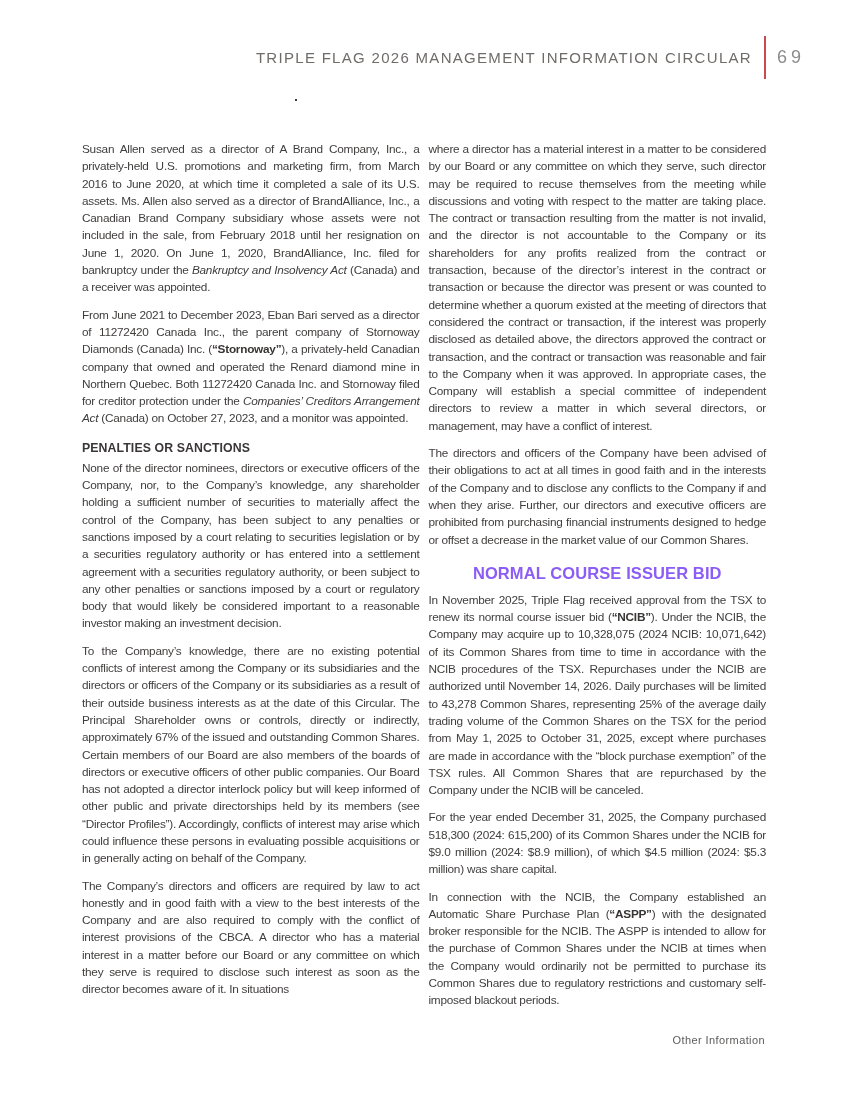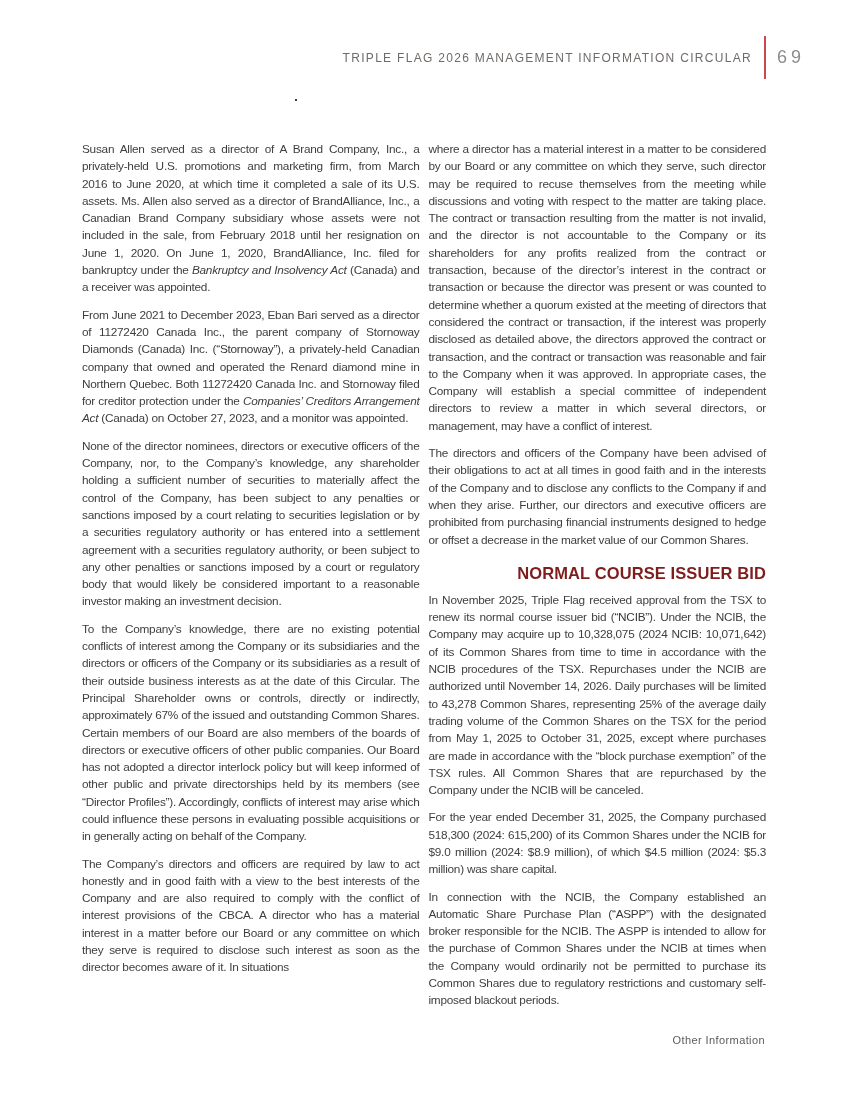--- a/index.html
+++ b/index.html
@@ -13,21 +13,21 @@
   .page { position: absolute; inset: 0; }
 
   
   .header {
     position: absolute;
     top: 36px; right: 44px;
     display: flex;
     align-items: center;
   }
   .header-title {
-    font-size: 12px;
+    font-size: 15px;
     letter-spacing: 1.3px;
     color: #6f6b69;
     font-weight: 400;
     text-transform: uppercase;
     white-space: nowrap;
   }
   .header-bar {
     width: 2px; height: 43px;
     background: #c84a4f;
     margin: 0 11px 0 12px;
@@ -60,38 +60,38 @@
 
   p.body-para {
     font-size: 11.8px;
     line-height: 17.3px;
     color: #403e3d;
     text-align: justify;
     letter-spacing: -0.25px;
     margin: 0 0 10px 0;
   }
   p.body-para:last-child { margin-bottom: 0; }
-  .run-bold { font-weight: 400; color: #383534; margin-top: 47px; }
+  .run-bold { font-weight: 700; color: #383534; margin-top: 47px; }
   .run-italic { font-style: italic; }
 
   .sub-heading {
     font-size: 12.3px;
     font-weight: 700;
     color: #3a3636;
     letter-spacing: 0.1px;
     margin: 13px 0 5px 0;
     text-align: left;
   }
   .section-heading {
     font-size: 16.5px;
     font-weight: 700;
-    color: #7f1d1d;
+    color: #8b5cf6;
     letter-spacing: 0.1px;
     margin: 15px 0 9px 0;
-    text-align: right;
+    text-align: center;
   }
   .col > .sub-heading:first-child,
   .col > .section-heading:first-child { margin-top: 0; }
 
   
   .footer {
     position: absolute;
     right: 84px; top: 1034px;
     font-size: 11px;
     letter-spacing: 0.4px;
@@ -109,20 +109,21 @@
     <span class="header-bar" style="background: rgb(200, 74, 79);"></span>
     <span class="header-page">69</span>
   </div>
 
   <div class="stray-dot"></div>
 
   <div class="content">
     <div class="col">
         <p class="body-para"><span>Susan Allen served as a director of A Brand Company, Inc., a privately-held U.S. promotions and marketing firm, from March 2016 to June 2020, at which time it completed a sale of its U.S. assets. Ms. Allen also served as a director of BrandAlliance, Inc., a Canadian Brand Company subsidiary whose assets were not included in the sale, from February 2018 until her resignation on June 1, 2020. On June 1, 2020, BrandAlliance, Inc. filed for bankruptcy under the </span><span class="run-italic">Bankruptcy and Insolvency Act</span><span> (Canada) and a receiver was appointed.</span></p>
         <p class="body-para"><span>From June 2021 to December 2023, Eban Bari served as a director of 11272420 Canada Inc., the parent company of Stornoway Diamonds (Canada) Inc. (</span><span class="run-bold">“Stornoway”</span><span>), a privately-held Canadian company that owned and operated the Renard diamond mine in Northern Quebec. Both 11272420 Canada Inc. and Stornoway filed for creditor protection under the </span><span class="run-italic">Companies’ Creditors Arrangement Act</span><span> (Canada) on October 27, 2023, and a monitor was appointed.</span></p>
+        <div class="sub-heading">PENALTIES OR SANCTIONS</div>
         <p class="body-para"><span>None of the director nominees, directors or executive officers of the Company, nor, to the Company’s knowledge, any shareholder holding a sufficient number of securities to materially affect the control of the Company, has been subject to any penalties or sanctions imposed by a court relating to securities legislation or by a securities regulatory authority or has entered into a settlement agreement with a securities regulatory authority, or been subject to any other penalties or sanctions imposed by a court or regulatory body that would likely be considered important to a reasonable investor making an investment decision.</span></p>
         <p class="body-para"><span>To the Company’s knowledge, there are no existing potential conflicts of interest among the Company or its subsidiaries and the directors or officers of the Company or its subsidiaries as a result of their outside business interests as at the date of this Circular. The Principal Shareholder owns or controls, directly or indirectly, approximately 67% of the issued and outstanding Common Shares. Certain members of our Board are also members of the boards of directors or executive officers of other public companies. Our Board has not adopted a director interlock policy but will keep informed of other public and private directorships held by its members (see “Director Profiles”). Accordingly, conflicts of interest may arise which could influence these persons in evaluating possible acquisitions or in generally acting on behalf of the Company.</span></p>
         <p class="body-para"><span>The Company’s directors and officers are required by law to act honestly and in good faith with a view to the best interests of the Company and are also required to comply with the conflict of interest provisions of the CBCA. A director who has a material interest in a matter before our Board or any committee on which they serve is required to disclose such interest as soon as the director becomes aware of it. In situations</span></p>
       </div>
     <div class="col">
         <p class="body-para"><span>where a director has a material interest in a matter to be considered by our Board or any committee on which they serve, such director may be required to recuse themselves from the meeting while discussions and voting with respect to the matter are taking place. The contract or transaction resulting from the matter is not invalid, and the director is not accountable to the Company or its shareholders for any profits realized from the contract or transaction, because of the director’s interest in the contract or transaction or because the director was present or was counted to determine whether a quorum existed at the meeting of directors that considered the contract or transaction, if the interest was properly disclosed as detailed above, the directors approved the contract or transaction, and the contract or transaction was reasonable and fair to the Company when it was approved. In appropriate cases, the Company will establish a special committee of independent directors to review a matter in which several directors, or management, may have a conflict of interest.</span></p>
         <p class="body-para"><span>The directors and officers of the Company have been advised of their obligations to act at all times in good faith and in the interests of the Company and to disclose any conflicts to the Company if and when they arise. Further, our directors and executive officers are prohibited from purchasing financial instruments designed to hedge or offset a decrease in the market value of our Common Shares.</span></p>
         <div class="section-heading">NORMAL COURSE ISSUER BID</div>
         <p class="body-para"><span>In November 2025, Triple Flag received approval from the TSX to renew its normal course issuer bid (</span><span class="run-bold">“NCIB”</span><span>). Under the NCIB, the Company may acquire up to 10,328,075 (2024 NCIB: 10,071,642) of its Common Shares from time to time in accordance with the NCIB procedures of the TSX. Repurchases under the NCIB are authorized until November 14, 2026. Daily purchases will be limited to 43,278 Common Shares, representing 25% of the average daily trading volume of the Common Shares on the TSX for the period from May 1, 2025 to October 31, 2025, except where purchases are made in accordance with the “block purchase exemption” of the TSX rules. All Common Shares that are repurchased by the Company under the NCIB will be canceled.</span></p>
         <p class="body-para"><span>For the year ended December 31, 2025, the Company purchased 518,300 (2024: 615,200) of its Common Shares under the NCIB for $9.0 million (2024: $8.9 million), of which $4.5 million (2024: $5.3 million) was share capital.</span></p>

